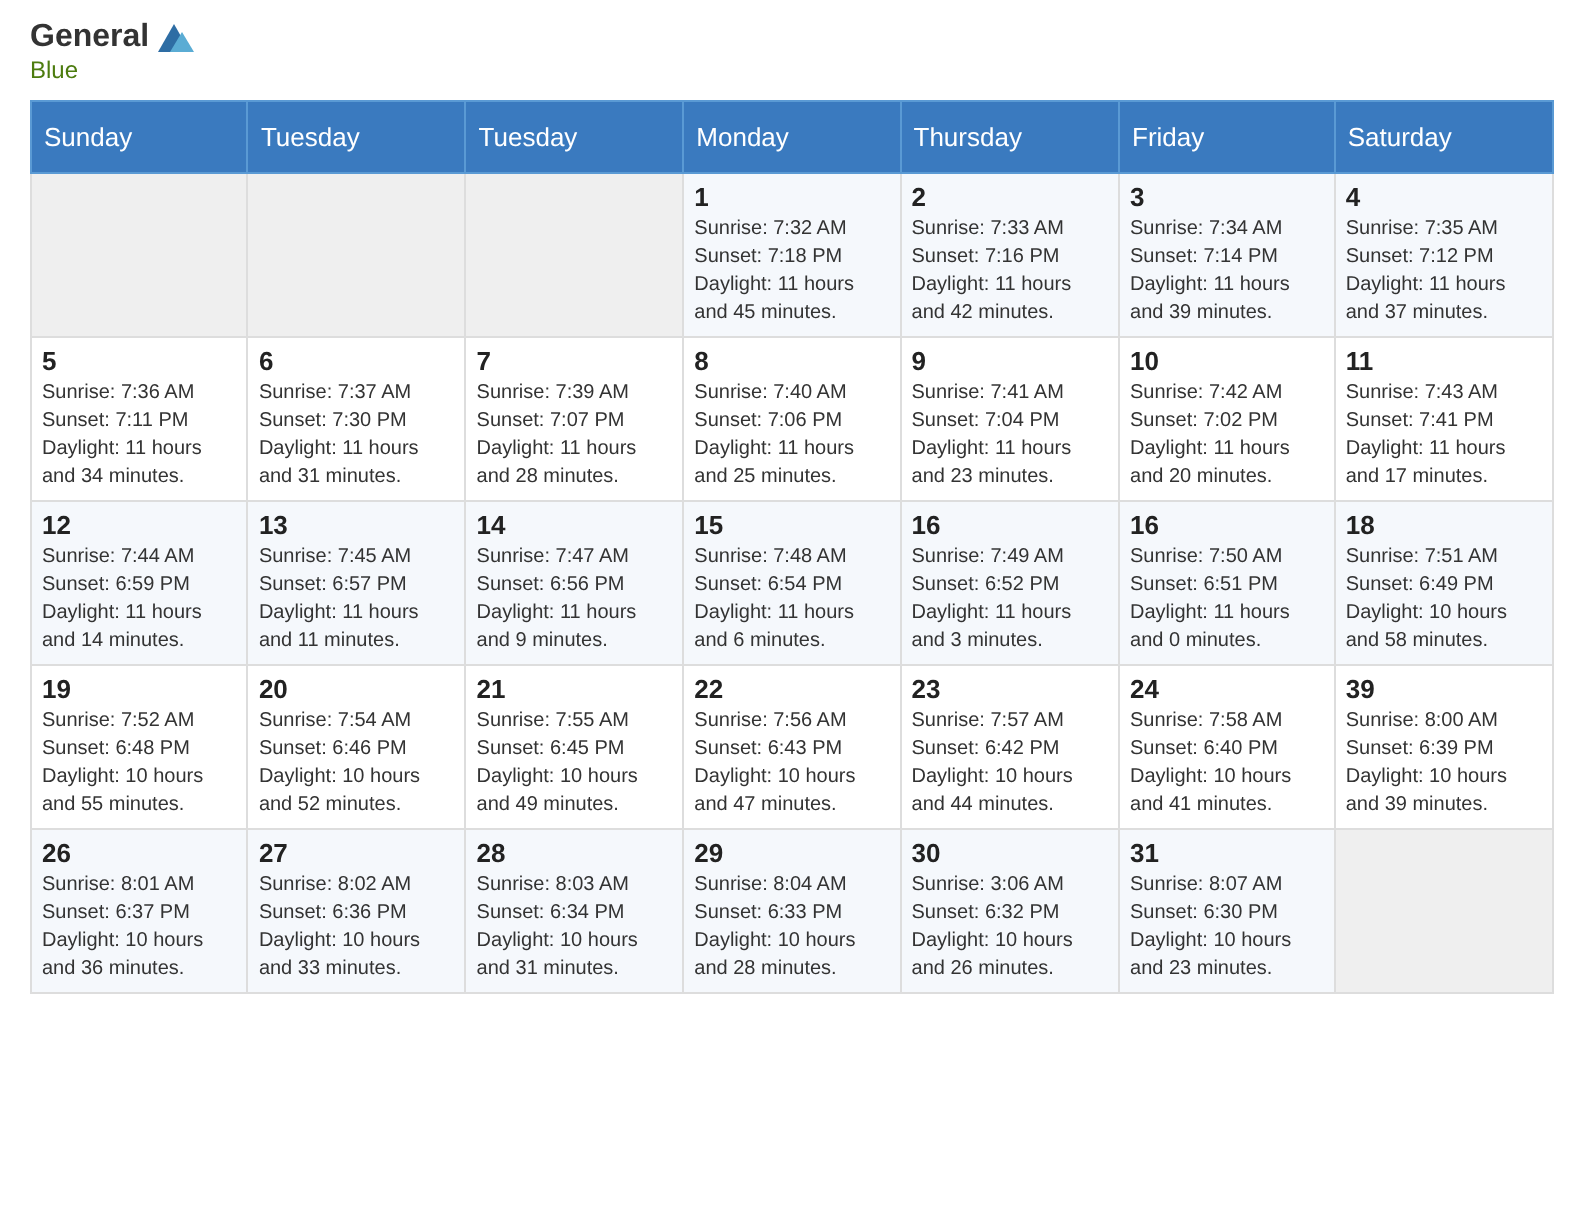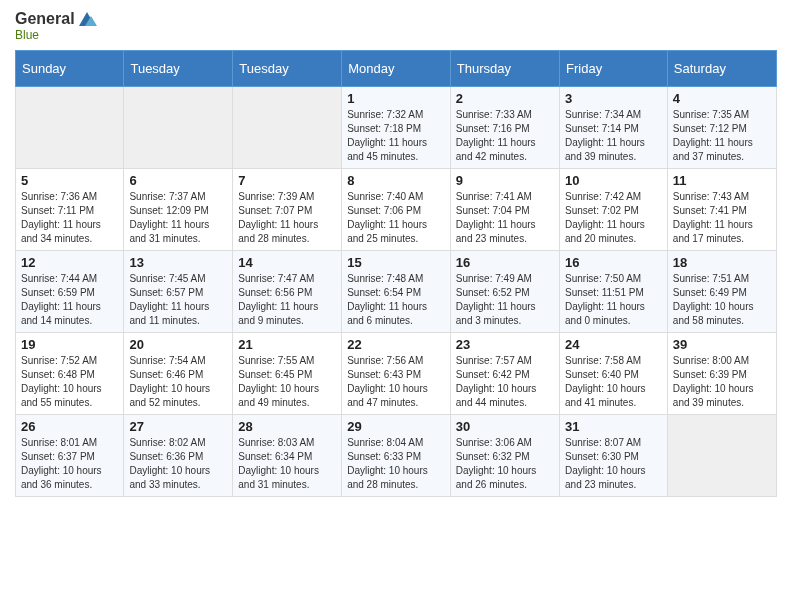--- a/index.html
+++ b/index.html
@@ -166,21 +166,21 @@
         <tr>
           <td>
             <span class="day-number">5</span>
             <div class="day-info">Sunrise: 7:36 AM
 Sunset: 7:11 PM
 Daylight: 11 hours and 34 minutes.</div>
           </td>
           <td>
             <span class="day-number">6</span>
             <div class="day-info">Sunrise: 7:37 AM
-Sunset: 12:09 PM
+Sunset: 7:30 PM
 Daylight: 11 hours and 31 minutes.</div>
           </td>
           <td>
             <span class="day-number">7</span>
             <div class="day-info">Sunrise: 7:39 AM
 Sunset: 7:07 PM
 Daylight: 11 hours and 28 minutes.</div>
           </td>
           <td>
             <span class="day-number">8</span>
@@ -234,21 +234,21 @@
           </td>
           <td>
             <span class="day-number">16</span>
             <div class="day-info">Sunrise: 7:49 AM
 Sunset: 6:52 PM
 Daylight: 11 hours and 3 minutes.</div>
           </td>
           <td>
             <span class="day-number">16</span>
             <div class="day-info">Sunrise: 7:50 AM
-Sunset: 11:51 PM
+Sunset: 6:51 PM
 Daylight: 11 hours and 0 minutes.</div>
           </td>
           <td>
             <span class="day-number">18</span>
             <div class="day-info">Sunrise: 7:51 AM
 Sunset: 6:49 PM
 Daylight: 10 hours and 58 minutes.</div>
           </td>
         </tr>
         <tr>

